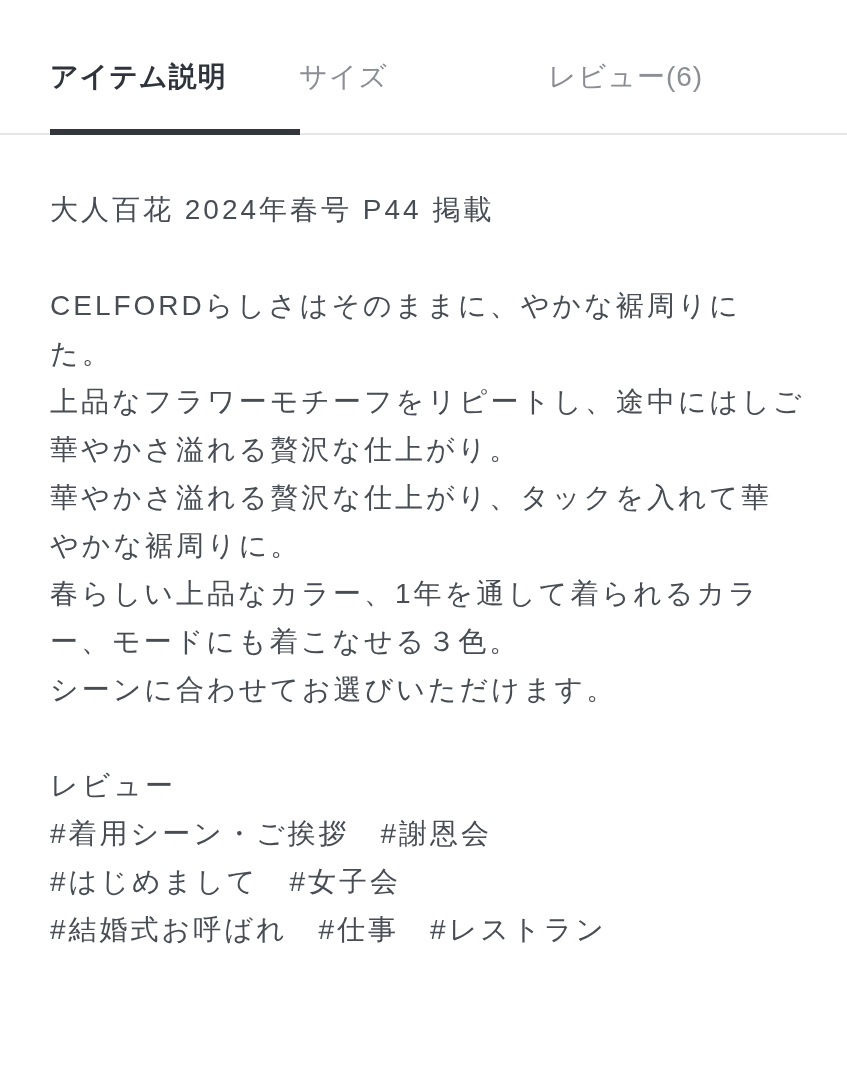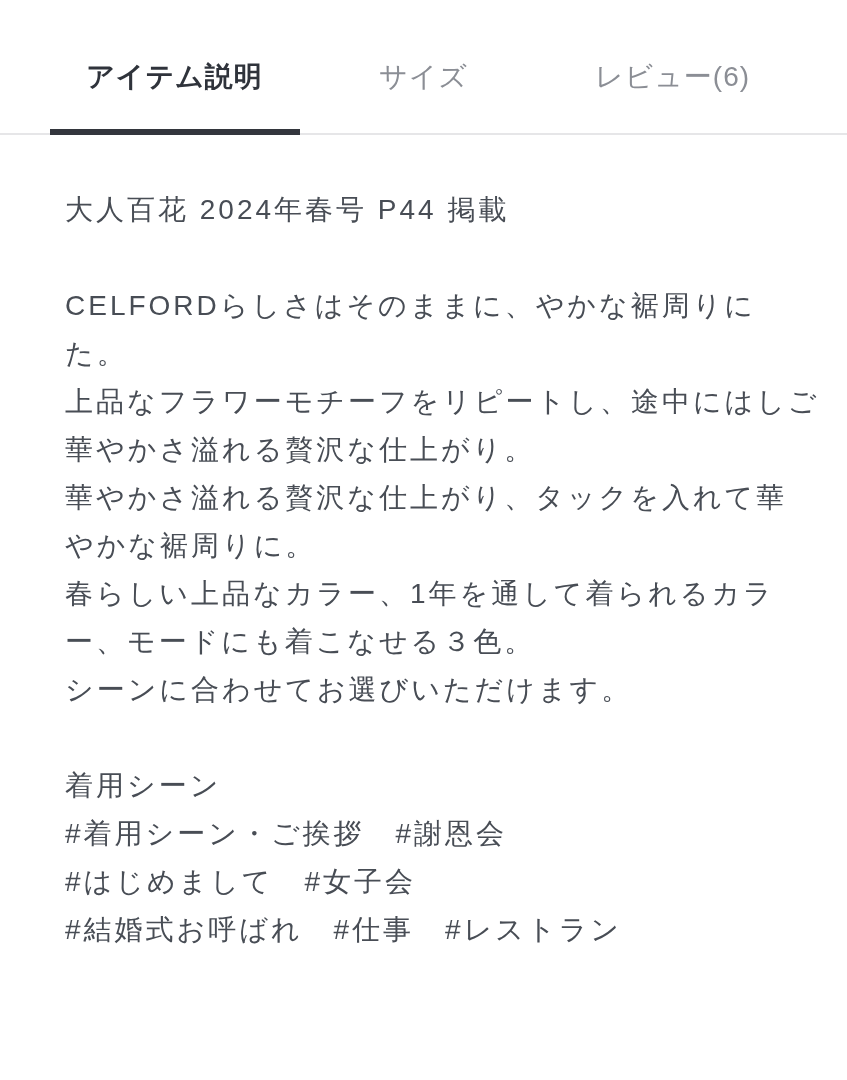--- a/index.html
+++ b/index.html
@@ -18,21 +18,20 @@
   }
   .tabs {
     position: absolute;
     left: 50px;
     right: 50px;
     top: 57px;
     display: flex;
   }
   .tab {
     flex: 1;
-    text-align: center;
     font-size: 28px;
     line-height: 40px;
     color: #8b8e95;
     letter-spacing: 1px;
     cursor: pointer;
     white-space: nowrap;
   }
   .tab.active {
     color: #2f333b;
     font-weight: bold;
@@ -40,21 +39,20 @@
   .active-underline {
     position: absolute;
     left: 50px;
     width: 250px;
     height: 6px;
     bottom: -2px;
     background: #33363d;
   }
   .content {
     padding: 51px 50px 0 50px;
-    margin-left: 15px;
   }
   .line {
     font-size: 28px;
     line-height: 48px;
     min-height: 48px;
     letter-spacing: 3px;
     color: #484d55;
     white-space: nowrap;
   }
 </style>
@@ -78,19 +76,19 @@
       <div class="line">CELFORDらしさはそのままに、やかな裾周りに</div>
       <div class="line">た。</div>
       <div class="line">上品なフラワーモチーフをリピートし、途中にはしご</div>
       <div class="line">華やかさ溢れる贅沢な仕上がり。</div>
       <div class="line">華やかさ溢れる贅沢な仕上がり、タックを入れて華</div>
       <div class="line">やかな裾周りに。</div>
       <div class="line">春らしい上品なカラー、1年を通して着られるカラ</div>
       <div class="line">ー、モードにも着こなせる３色。</div>
       <div class="line">シーンに合わせてお選びいただけます。</div>
       <div class="line"></div>
-      <div class="line">着用シーン</div>
+      <div class="line">レビュー</div>
       <div class="line">#着用シーン・ご挨拶　#謝恩会</div>
       <div class="line">#はじめまして　#女子会</div>
       <div class="line">#結婚式お呼ばれ　#仕事　#レストラン</div>
     </div>
 
 </div>
 
 </body></html>

